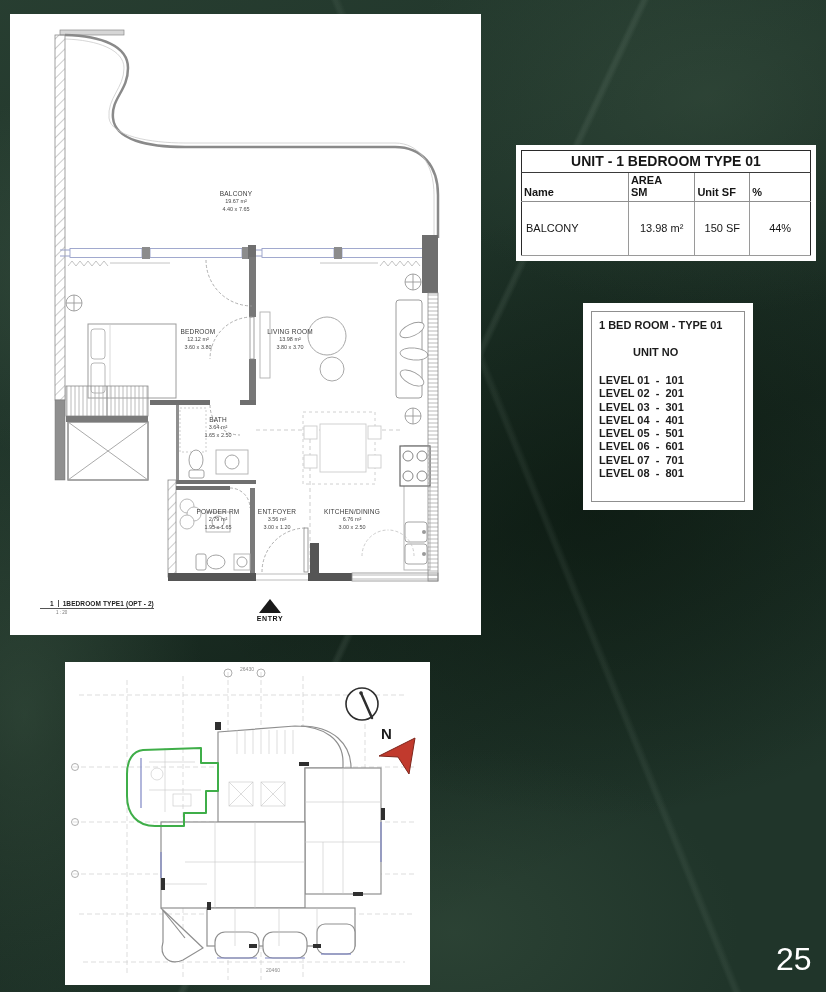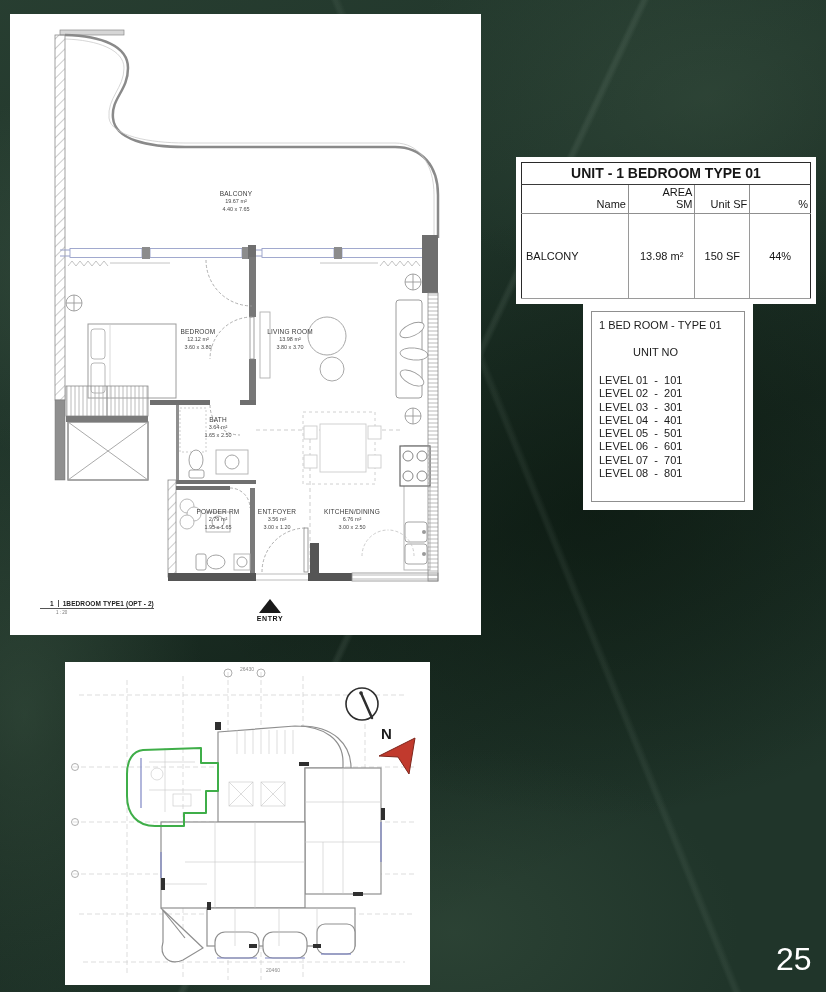--- a/index.html
+++ b/index.html
@@ -12,21 +12,21 @@
       linear-gradient(68deg, transparent 59.6%, rgba(170,190,175,0.08) 59.9%, rgba(170,190,175,0.08) 60.1%, transparent 60.5%),
       radial-gradient(ellipse 420px 320px at 16% 28%, rgba(82,108,88,0.32), transparent 62%),
       radial-gradient(ellipse 520px 360px at 86% 10%, rgba(74,100,80,0.30), transparent 60%),
       radial-gradient(ellipse 620px 460px at 72% 52%, rgba(8,20,12,0.55), transparent 66%),
       radial-gradient(ellipse 300px 520px at 3% 72%, rgba(74,102,82,0.38), transparent 60%),
       radial-gradient(ellipse 460px 300px at 55% 94%, rgba(66,92,72,0.33), transparent 62%),
       linear-gradient(155deg, rgba(58,84,66,0.28) 0%, transparent 30%, rgba(6,16,10,0.35) 56%, transparent 82%);
   }
   .panel{position:absolute;background:#fff;}
   .panel-main{left:10px;top:14px;width:471px;height:621px;}
-  .panel-table{left:516px;top:157px;width:300px;height:147px;box-sizing:border-box;padding:5px;}
+  .panel-table{left:516px;top:145px;width:300px;height:116px;box-sizing:border-box;padding:5px;}
   .panel-units{left:583px;top:303px;width:170px;height:207px;box-sizing:border-box;padding:8px;}
   .panel-keyplan{left:65px;top:662px;width:365px;height:323px;}
   svg{display:block;}
 
   
   .room-label{position:absolute;transform:translateX(-50%);text-align:center;color:#3a3a3a;line-height:1.3;white-space:nowrap;}
   .room-label span{display:block;}
   .room-label .rname{font-size:6.5px;letter-spacing:0.2px;}
   .room-label .rarea,.room-label .rdims{font-size:5.5px;color:#4a4a4a;}
 
@@ -35,29 +35,29 @@
   .callout-line{display:flex;align-items:baseline;border-bottom:1px solid #555;padding-bottom:1px;}
   .c-num{font-size:6.5px;font-weight:bold;padding:0 4px 0 10px;border-right:1px solid #555;}
   .c-title{font-size:6.5px;font-weight:bold;padding-left:4px;letter-spacing:0.1px;}
   .c-scale{font-size:4.5px;color:#777;margin:1px 0 0 16px;}
 
   .entry-label{position:absolute;left:260px;top:601px;transform:translateX(-50%);font-size:7px;font-weight:bold;color:#111;letter-spacing:0.6px;}
 
   
   .area-table{width:100%;height:100%;border-collapse:collapse;border:1.4px solid #2a2a2a;color:#161616;}
   .area-table .title-cell{font-size:14px;font-weight:bold;text-align:center;border-bottom:1.2px solid #3a3a3a;padding:2px 0 3px;}
-  .area-table th.col{font-size:11px;font-weight:normal;white-space:pre-line;text-align:right;vertical-align:bottom;line-height:1.12;padding:1px 2px 2px;border-bottom:1px solid #8f8f8f;border-right:1px solid #8f8f8f;margin-left:16px;}
+  .area-table th.col{font-size:11px;font-weight:bold;white-space:pre-line;text-align:left;vertical-align:bottom;line-height:1.12;padding:1px 2px 2px;border-bottom:1px solid #8f8f8f;border-right:1px solid #8f8f8f;margin-left:16px;}
   .area-table th.col:last-child{border-right:none;}
   .area-table td{font-size:11px;text-align:center;padding:1px 2px;border-bottom:1px solid #9a9a9a;border-right:1px solid #9a9a9a;}
   .area-table td:first-child{text-align:left;padding-left:4px;}
   .area-table td:last-child{border-right:none;}
   .area-table tr.total td{border-right:none;border-bottom:none;}
 
   
-  .units-inner{border:1px solid #8f8f8f;height:100%;box-sizing:border-box;padding:7px 0 4px 7px;color:#1b1b1b;font-size:11px;}
+  .units-inner{border:1px solid #8f8f8f;height:100%;box-sizing:border-box;padding:7px 0 4px 7px;color:#1b1b1b;font-size:11px;font-weight:bold;}
   .units-title{margin-bottom:15px;}
   .units-heading{margin-bottom:16px;margin-left:34px;}
   .unit-line{line-height:13.3px;white-space:pre;}
 
   .page-number{position:absolute;left:776px;top:941px;font-size:32px;color:#ffffff;}
 </style>
 </head>
 <body>
 
 <div class="panel panel-main">

